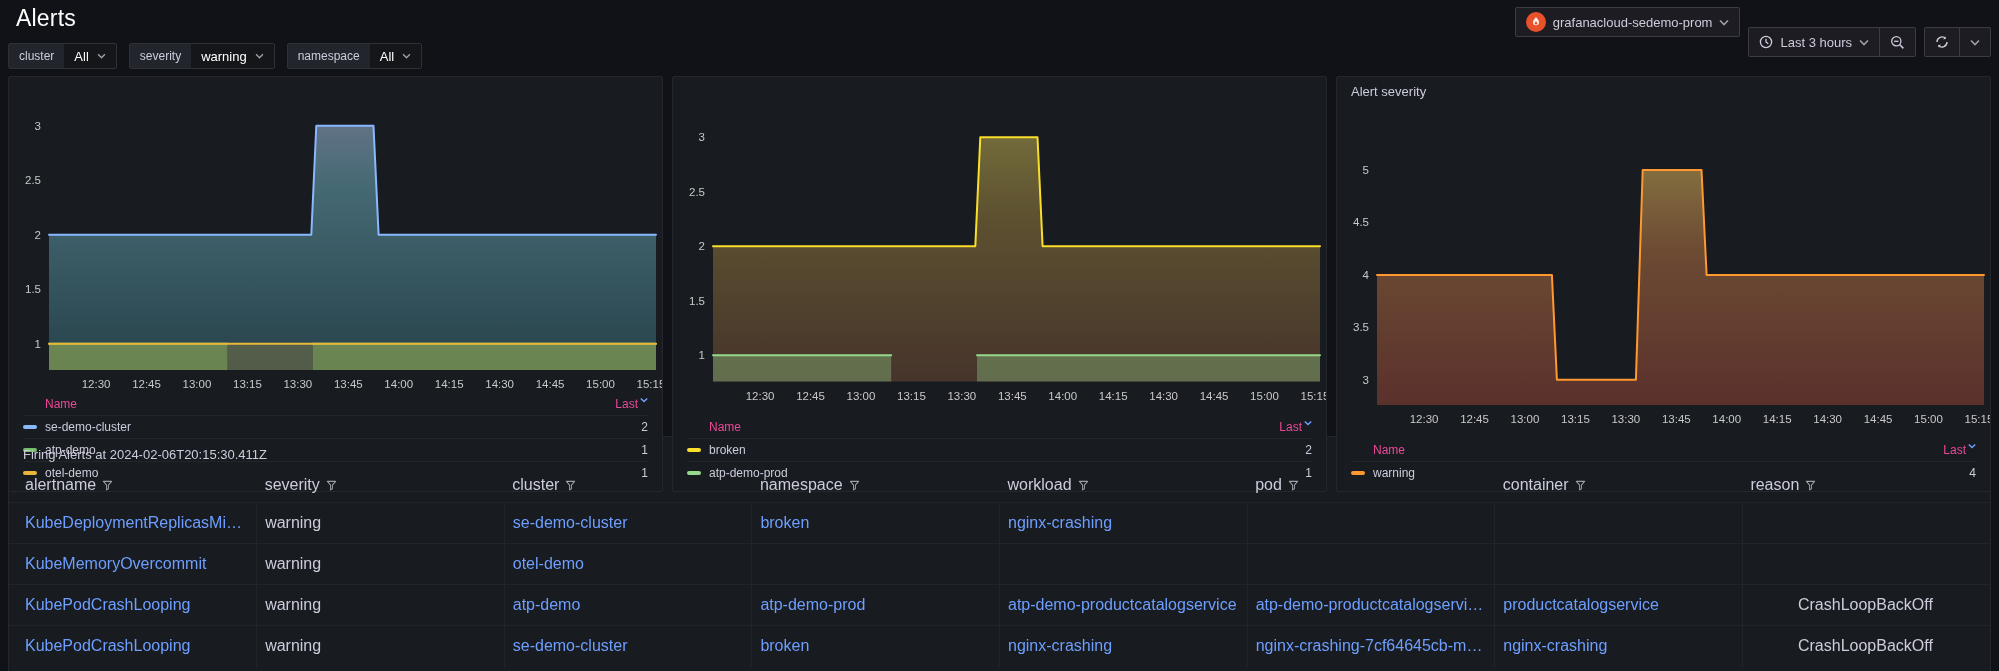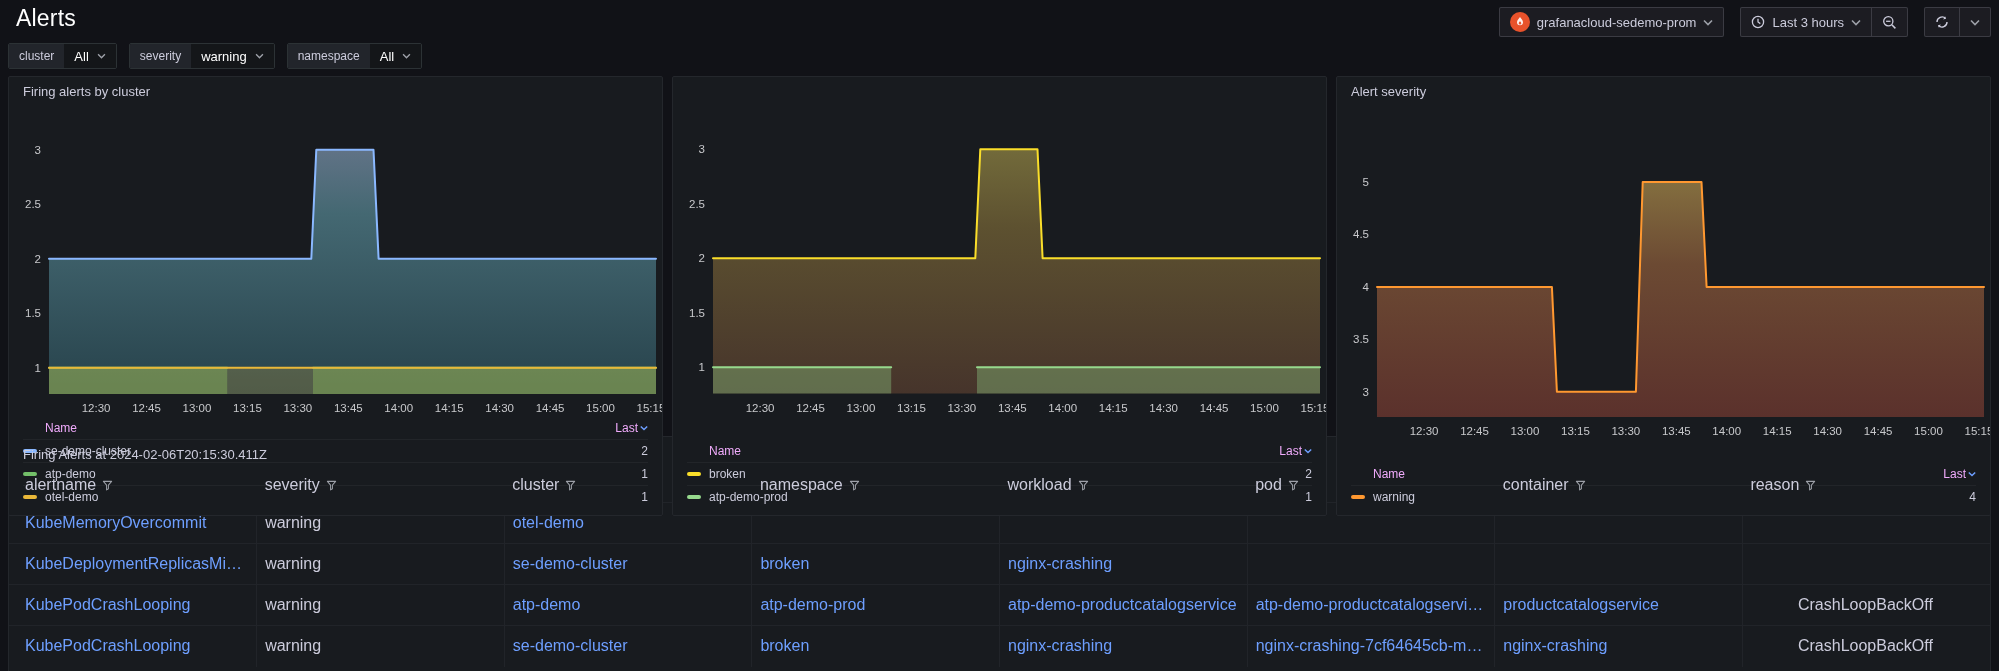--- a/index.html
+++ b/index.html
@@ -4,46 +4,46 @@
 <style>
   * { margin:0; padding:0; box-sizing:border-box; }
   html,body { background:#111217; }
   body {
     width:1999px; height:671px; overflow:hidden;
     font-family:"Liberation Sans", sans-serif;
     color:#CCCCDC;
   }
   .topbar { height:38px; display:flex; justify-content:space-between; align-items:flex-start; padding:5px 8px 0 16px; }
   .page-title { font-size:23px; font-weight:500; color:#ffffff; letter-spacing:.2px; }
-  .topbar-right { display:flex; gap:16px; padding-top:2px;text-align:right; }
+  .topbar-right { display:flex; gap:8px; padding-top:2px;text-align:right; }
   .tb-btn {
     display:flex; align-items:center; gap:7px; height:30px; padding:0 10px;
     background:rgba(204,204,220,0.06); border:1px solid rgba(204,204,220,0.18);
     border-radius:2px; font-size:13px; font-weight:500; color:#CCCCDC; cursor:pointer;
   }
   .tb-group { display:flex; }
-  .tb-group .tb-btn { border-radius:0; }
+  .tb-group .tb-btn { border-radius:0;margin-top:20px; }
   .tb-group .tb-btn:first-child { border-radius:2px 0 0 2px; border-right:none; }
   .tb-group .tb-btn:last-child { border-radius:0 2px 2px 0; }
   .logo-circle { width:20px; height:20px; border-radius:50%; background:#E8522B; display:flex; align-items:center; justify-content:center; }
   .icon { display:block; }
 
   .filterbar { display:flex; gap:12px; padding:5px 8px 0 8px; height:33px; }
   .var-control { display:flex; height:26px; border:1px solid #2C3235; border-radius:2px; overflow:hidden; }
   .var-label { display:flex; align-items:center; padding:0 10px; background:#22252B; font-size:12px; font-weight:500; color:#CCCCDC; }
   .var-value { display:flex; align-items:center; gap:8px; padding:0 10px; background:#141619; font-size:13px; color:#ffffff; cursor:pointer; }
 
   .grid { display:grid; grid-template-columns:repeat(3,1fr); gap:9px; margin:5px 8px 8px 8px; height:352px; }
   .panel { background:#181B1F; border:1px solid #24272C; border-radius:2px; display:flex; flex-direction:column; min-width:0; }
   .panel-title { padding:7px 14px 2px 14px; font-size:13px; font-weight:500; color:#CCCCDC; white-space:nowrap; }
   .chart-svg { flex:1; width:100%; display:block; min-height:0; }
   svg { overflow:hidden; }
   .legend { padding:0 14px 7px 14px; font-size:12px; }
-  .legend-header { display:flex; justify-content:space-between; align-items:center; color:#f0abfc; font-weight:500; padding:1px 0 4px 22px; }
-  .legend-sort { display:flex; align-items:center; gap:2px; cursor:pointer; }
+  .legend-header { display:flex; justify-content:space-between; align-items:center; color:#ec4899; font-weight:500; padding:1px 0 4px 22px; }
+  .legend-sort { display:flex; align-items:flex-start; gap:2px; cursor:pointer; }
   .legend-row { display:flex; align-items:center; border-top:1px solid #222529; padding:4px 0; color:#CCCCDC; cursor:pointer; }
   .swatch { width:14px; height:4px; border-radius:2px; margin-right:8px; flex:none; }
   .legend-name { flex:1; }
   .legend-val { text-align:right; }
 
   .table-panel { margin:0 8px; height:240px; background:#181B1F; border:1px solid #24272C; border-radius:2px; overflow:hidden; }
   .table-title { padding:10px 14px 8px 14px; font-size:13px; font-weight:500; color:#CCCCDC; }
   table { width:100%; border-collapse:collapse; table-layout:fixed; font-size:16px; }
   th { text-align:left; font-weight:500; color:#CCCCDC; padding:6px 10px 8px 8px; white-space:nowrap; cursor:pointer; }
   th .th-inner { display:flex; align-items:center; gap:6px; }
@@ -131,21 +131,20 @@
       <span>All</span>
       <svg class="icon" width="9" height="6" viewBox="0 0 10 7">
           <polyline points="1,1.5 5,5.5 9,1.5" fill="none" stroke="#9DA0A8" stroke-width="1.6"></polyline>
         </svg>
     </span>
   </div>
 </div>
 
 <div class="grid">
   <div class="panel">
-    <div class="panel-title">Firing alerts by cluster</div>
     <svg class="chart-svg" viewBox="0 0 653 319">
         <defs>
           <linearGradient id="grad-0-0" gradientUnits="userSpaceOnUse" x1="0" y1="16" x2="0" y2="293">
             <stop offset="0" stop-color="#6F7890"></stop>
             <stop offset="0.35" stop-color="#446872"></stop>
             <stop offset="1" stop-color="#27424B"></stop>
           </linearGradient>
         </defs>
         <text x="32" y="270.8267716535433" text-anchor="end" fill="#C8C9CC" font-size="11.5" font-family="&quot;Liberation Sans&quot;,sans-serif">1</text>
         <text x="32" y="216.29921259842519" text-anchor="end" fill="#C8C9CC" font-size="11.5" font-family="&quot;Liberation Sans&quot;,sans-serif">1.5</text>
@@ -361,35 +360,35 @@
               <span>reason</span>
               <svg width="11" height="11" viewBox="0 0 12 12">
                 <path d="M1.5 1.5h9L7 5.6v4l-2 1.2v-5.2Z" fill="none" stroke="#9DA0A8" stroke-width="1.1" stroke-linejoin="round"></path>
               </svg>
             </span>
           </th>
         </tr>
       </thead>
     <tbody>
         <tr>
-          <td class="link-cell">KubeMemoryOvercommit</td>
-          <td>warning</td>
-          <td class="link-cell">otel-demo</td>
-          <td></td>
-          <td></td>
-          <td></td>
-          <td></td>
-          <td></td>
-        </tr>
-        <tr>
           <td class="link-cell">KubeDeploymentReplicasMisma...</td>
           <td>warning</td>
           <td class="link-cell">se-demo-cluster</td>
           <td class="link-cell">broken</td>
           <td class="link-cell">nginx-crashing</td>
+          <td></td>
+          <td></td>
+          <td></td>
+        </tr>
+        <tr>
+          <td class="link-cell">KubeMemoryOvercommit</td>
+          <td>warning</td>
+          <td class="link-cell">otel-demo</td>
+          <td></td>
+          <td></td>
           <td></td>
           <td></td>
           <td></td>
         </tr>
         <tr>
           <td class="link-cell">KubePodCrashLooping</td>
           <td>warning</td>
           <td class="link-cell">atp-demo</td>
           <td class="link-cell">atp-demo-prod</td>
           <td class="link-cell">atp-demo-productcatalogservice</td>

